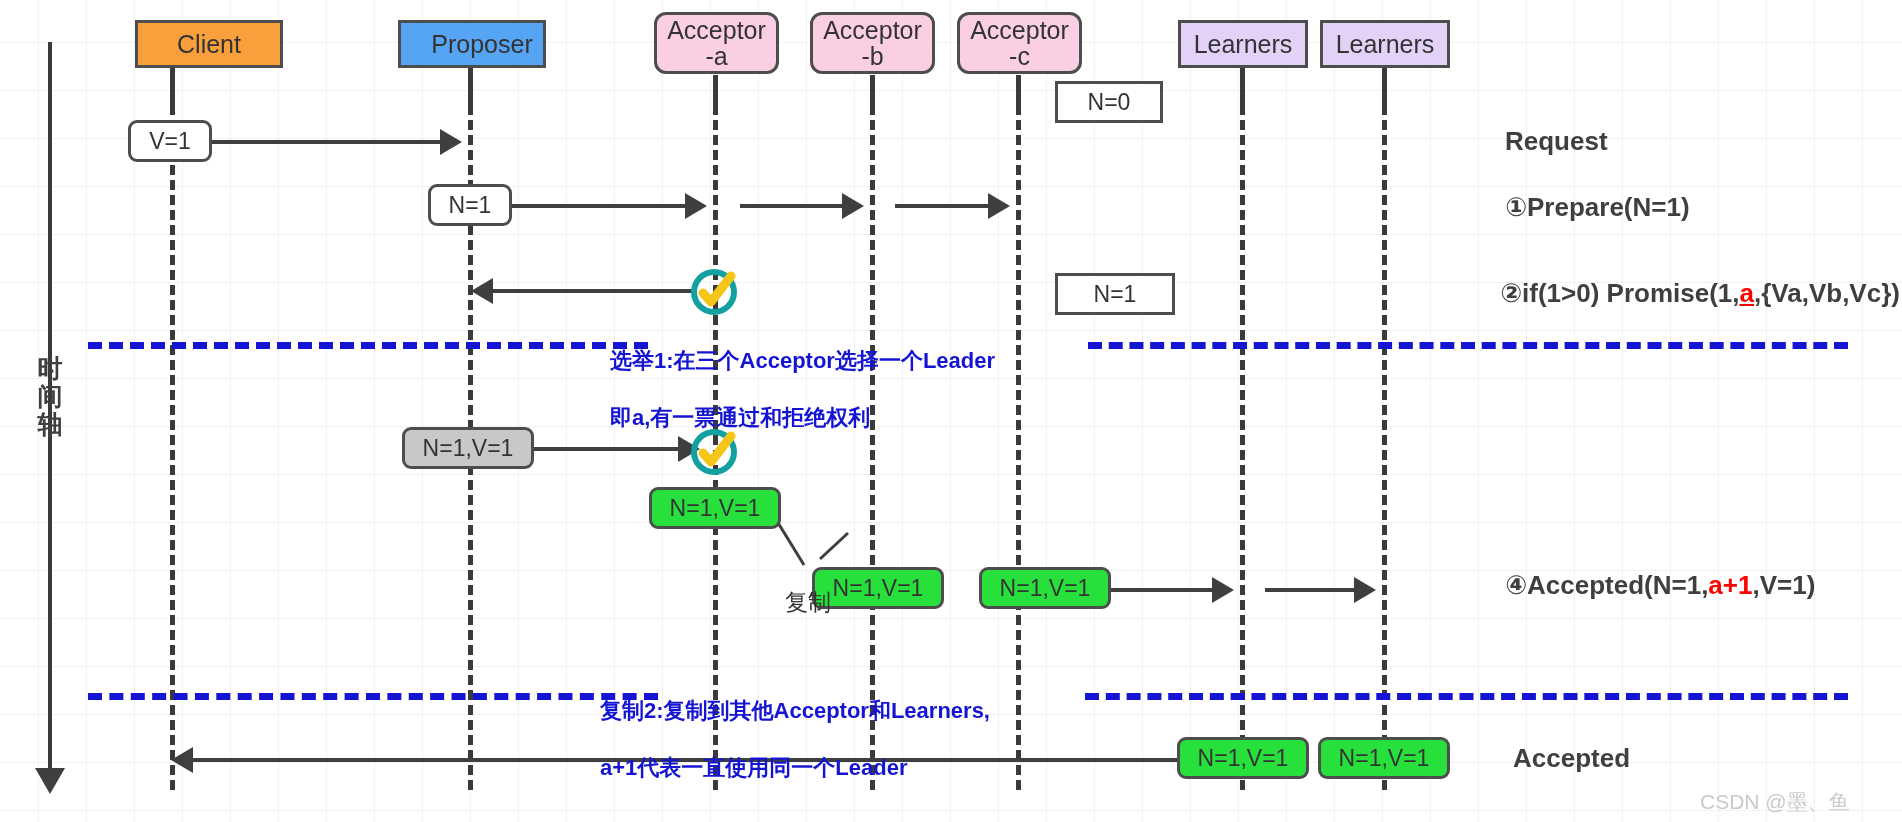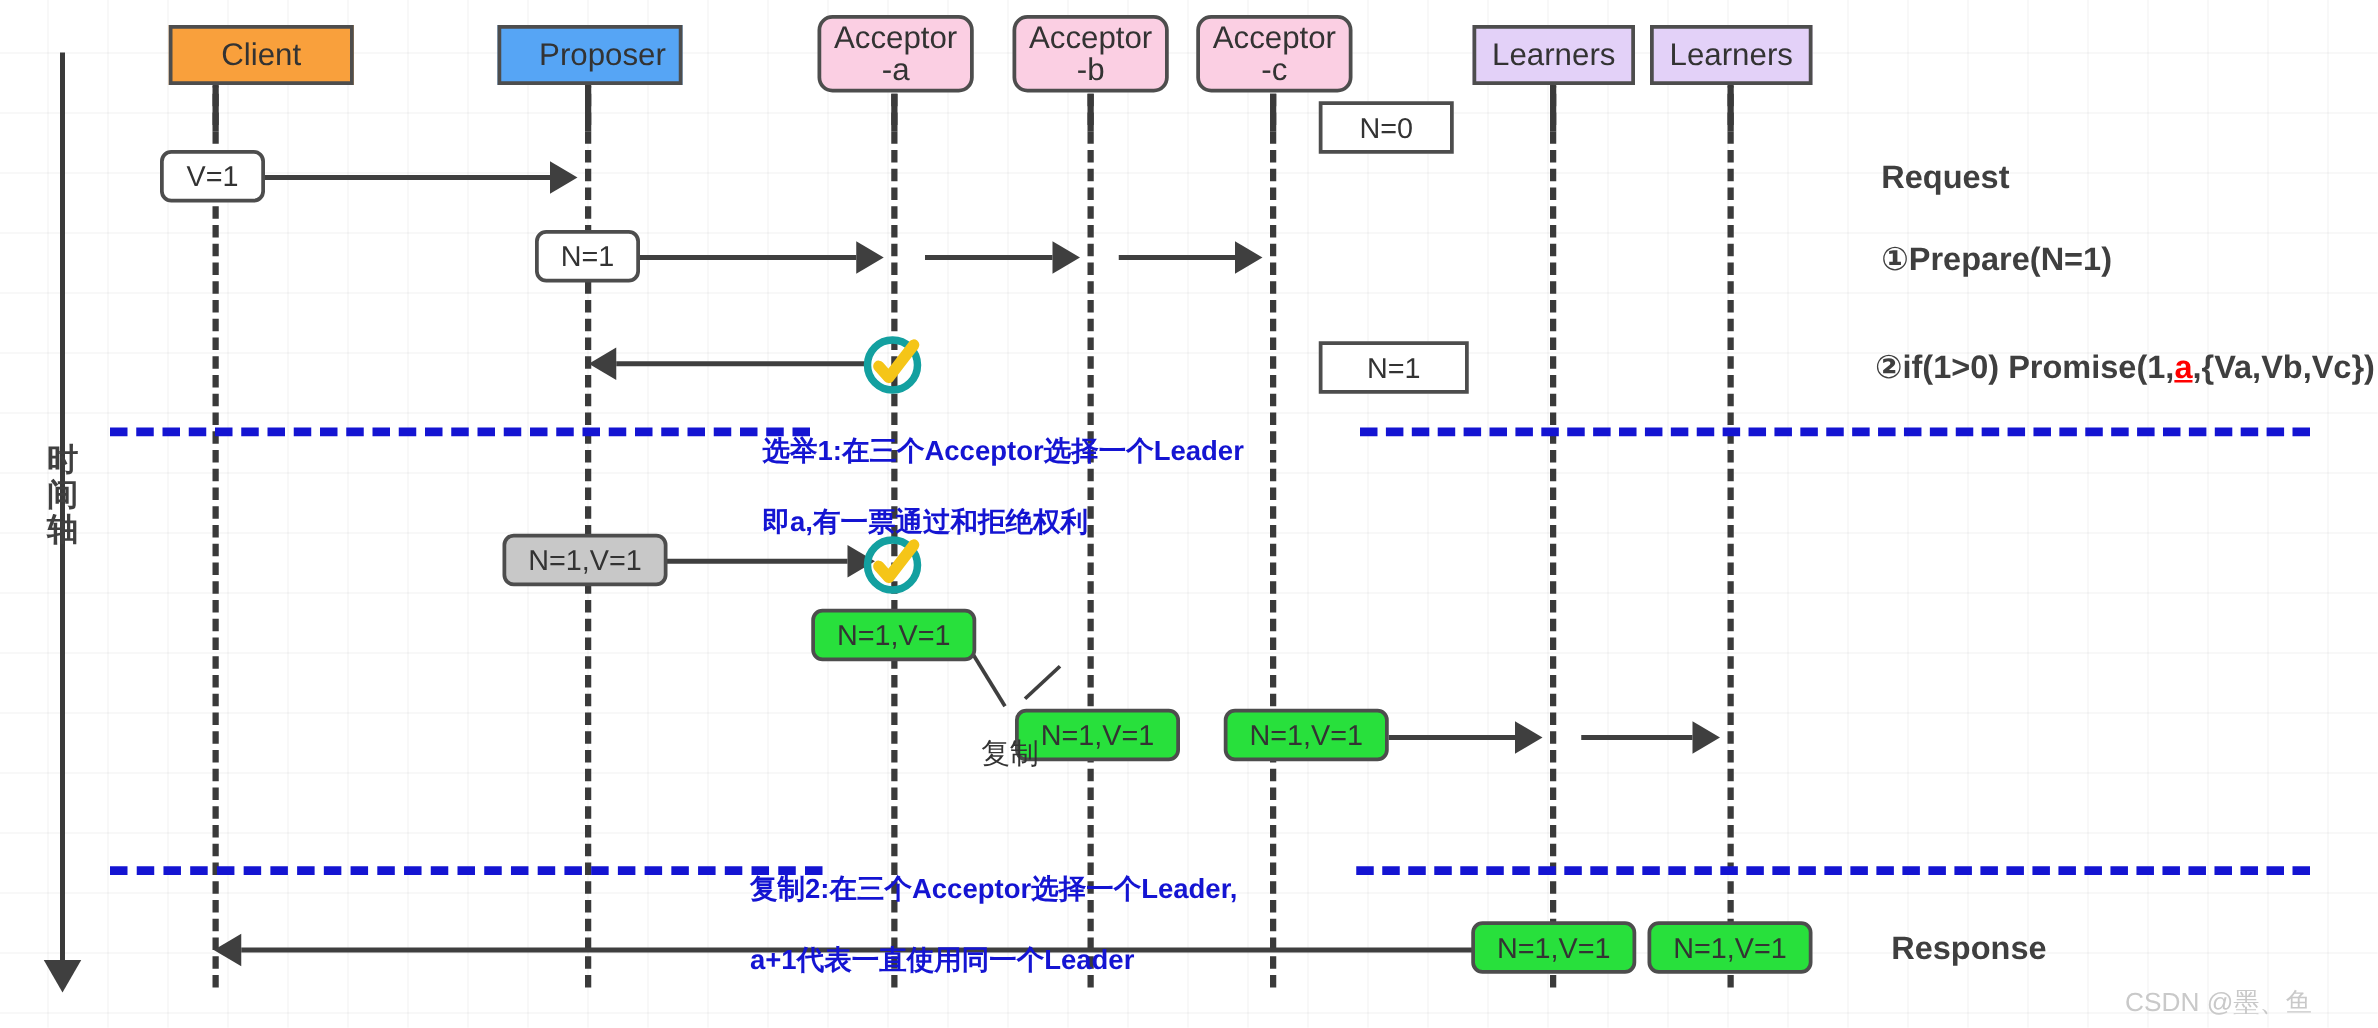--- a/index.html
+++ b/index.html
@@ -222,38 +222,41 @@
   <div class="msgbox round green" style="left:979px;top:567px;width:132px;height:42px;">N=1,V=1</div>
 
   <div class="arrow-line" style="left:1111px;top:588px;width:101px;"></div>
   <div class="arrow-head-r" style="left:1212px;top:577px;"></div>
   <div class="arrow-line" style="left:1265px;top:588px;width:89px;"></div>
   <div class="arrow-head-r" style="left:1354px;top:577px;"></div>
 
   <div class="divider" style="left:88px;top:693px;width:570px;"></div>
   <div class="divider" style="left:1085px;top:693px;width:763px;"></div>
   <div class="note" style="left:600px;top:668px;width:490px;">
-    <span>复制2:在三个Acceptor选择一个Leader,</span><br>
+    <span>复制2:复制到其他Acceptor和Learners,</span><br>
     <span>a+1代表一直使用同一个Leader</span>
   </div>
 
   <div class="arrow-line" style="left:193px;top:758px;width:985px;"></div>
   <div class="arrow-head-l" style="left:171px;top:747px;"></div>
   <div class="msgbox round green" style="left:1177px;top:737px;width:132px;height:42px;">N=1,V=1</div>
   <div class="msgbox round green" style="left:1318px;top:737px;width:132px;height:42px;">N=1,V=1</div>
 
   <div class="steplabel" style="left:1505px;top:126px;">Request</div>
 
   <div class="steplabel" style="left:1505px;top:192px;">
     <span>①</span><span>Prepare(N=1)</span>
   </div>
 
   <div class="steplabel" style="left:1500px;top:278px;">
     <span>②</span><span>if(1&gt;0) Promise(1,</span><span class="hl-u">a</span><span>,{Va,Vb,Vc})</span>
   </div>
 
 
-
-  <div class="steplabel" style="left:1513px;top:743px;">Response</div>
+  <div class="steplabel" style="left:1505px;top:570px;">
+    <span>④</span><span>Accepted(N=1,</span><span class="hl">a+1</span><span>,V=1)</span>
+  </div>
+
+  <div class="steplabel" style="left:1513px;top:743px;">Accepted</div>
 
   <div class="watermark" style="left:1700px;top:788px;">CSDN @墨、鱼</div>
 
 </div>
 
 </body></html>

